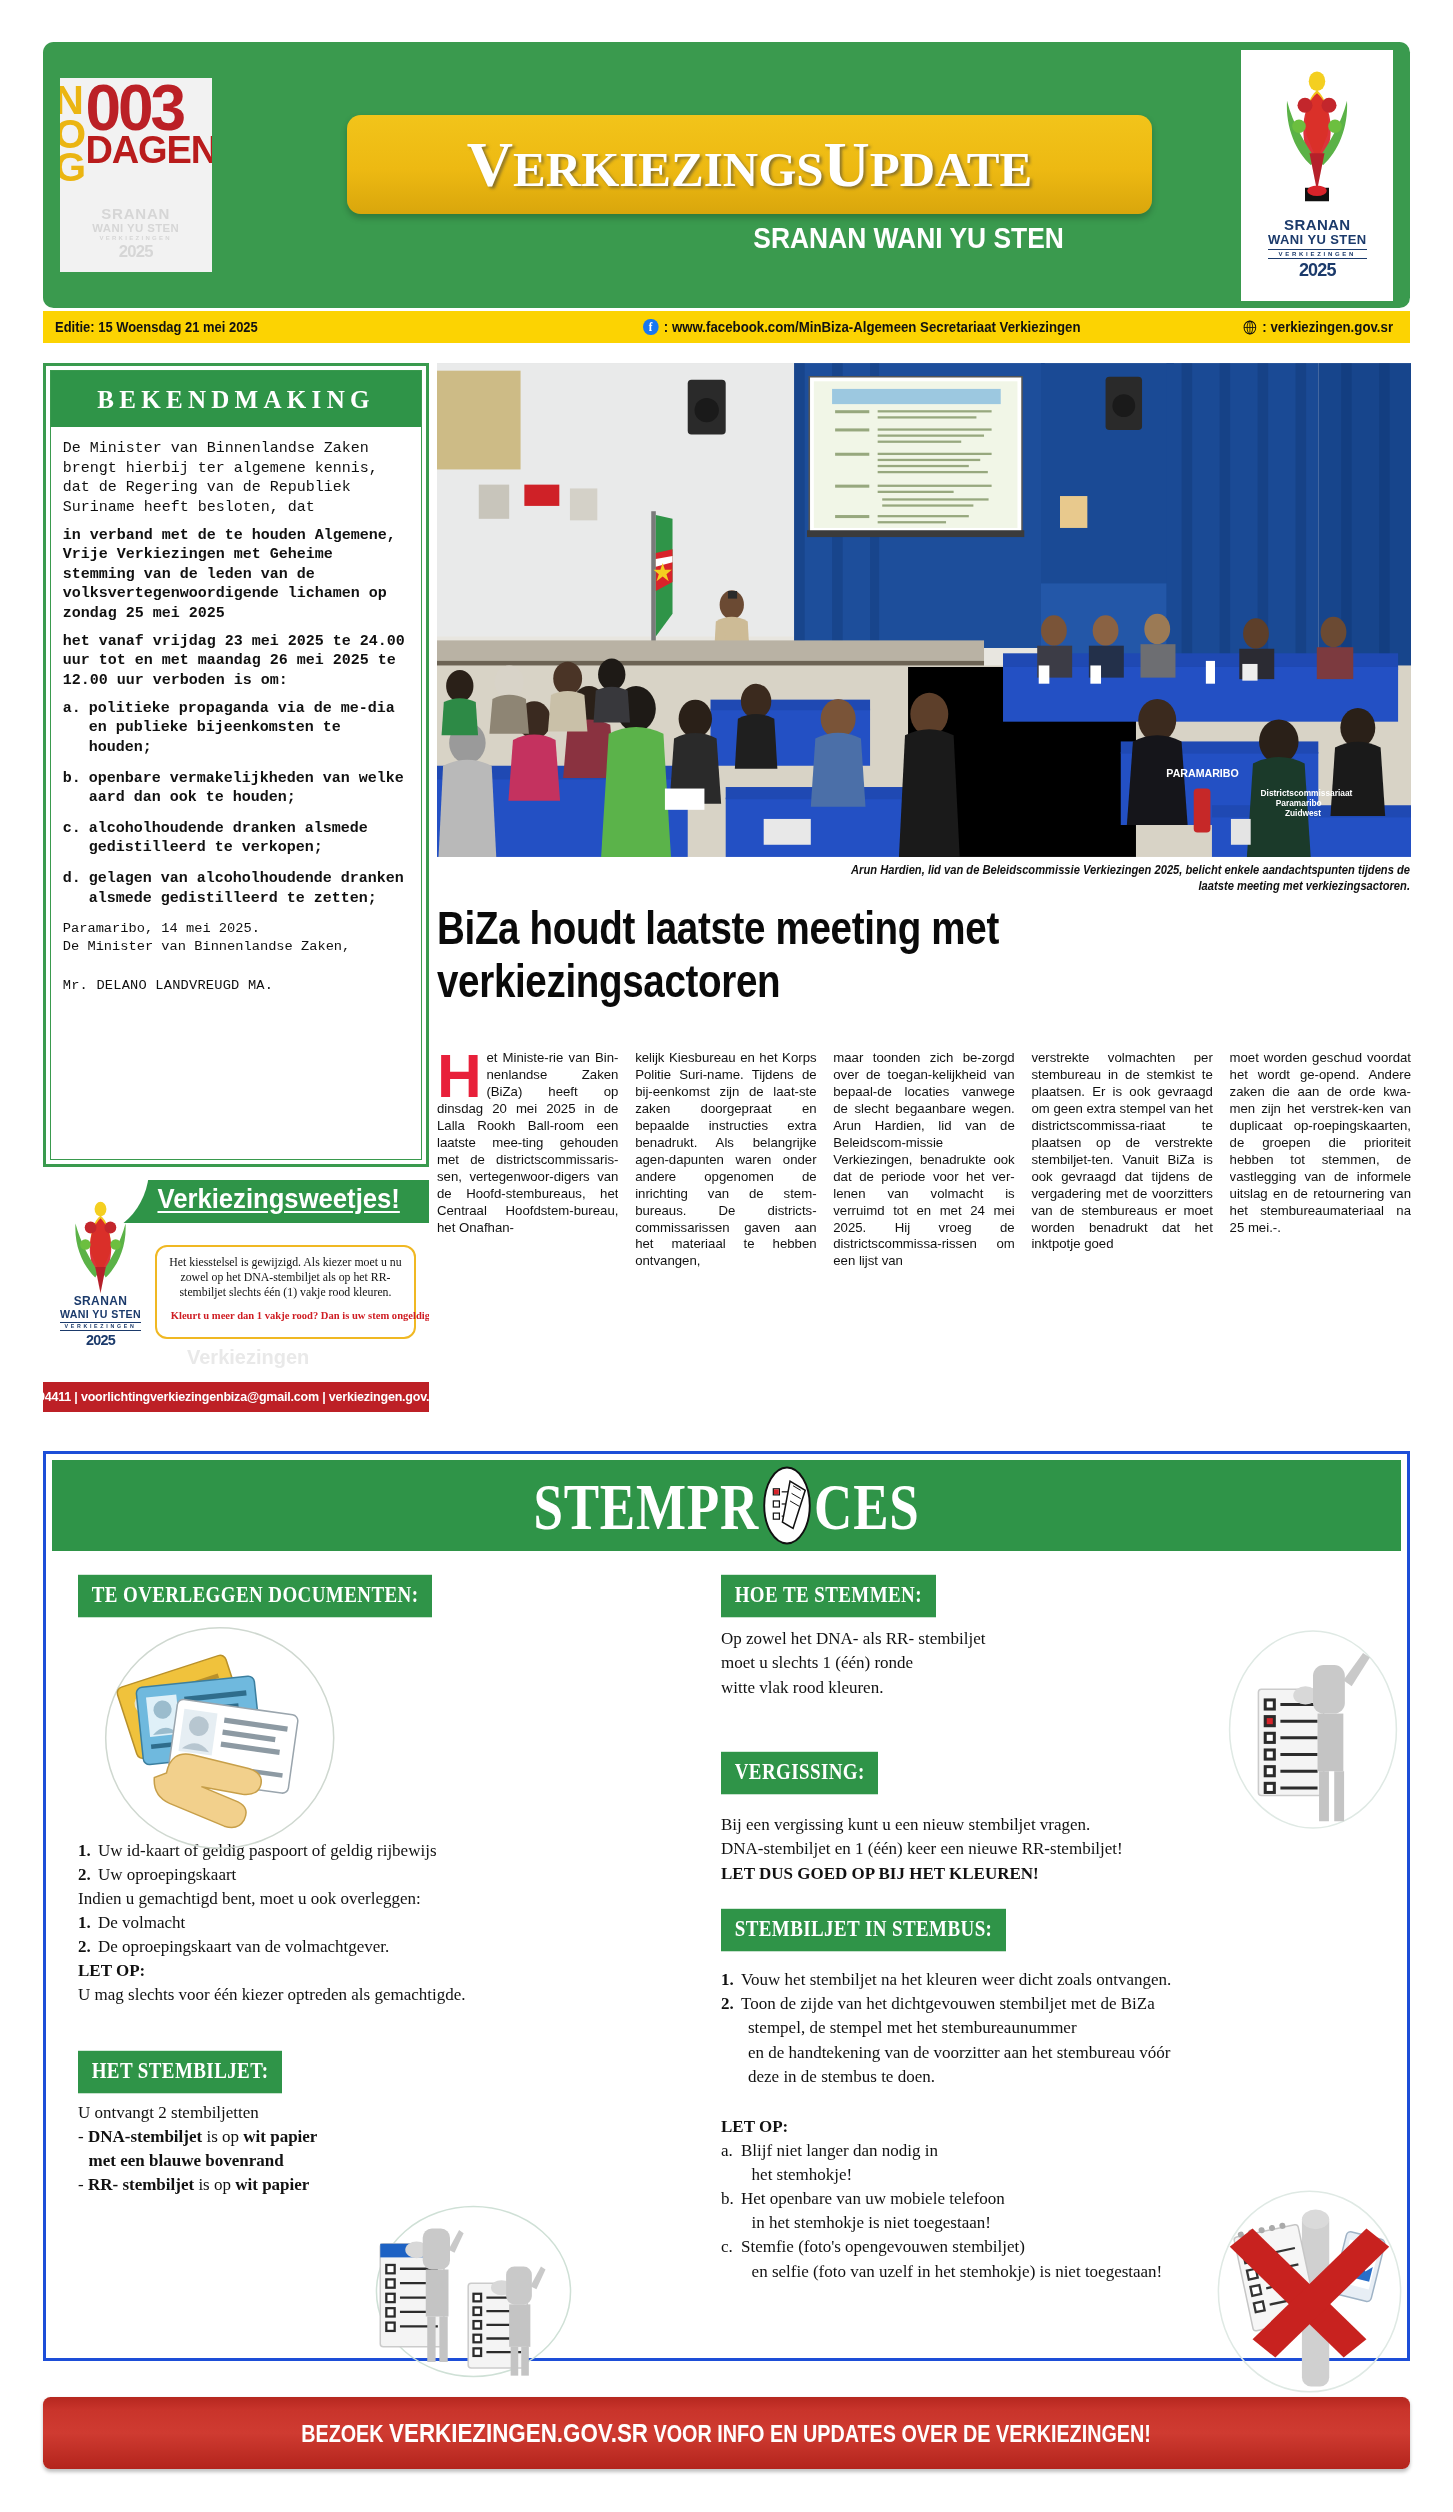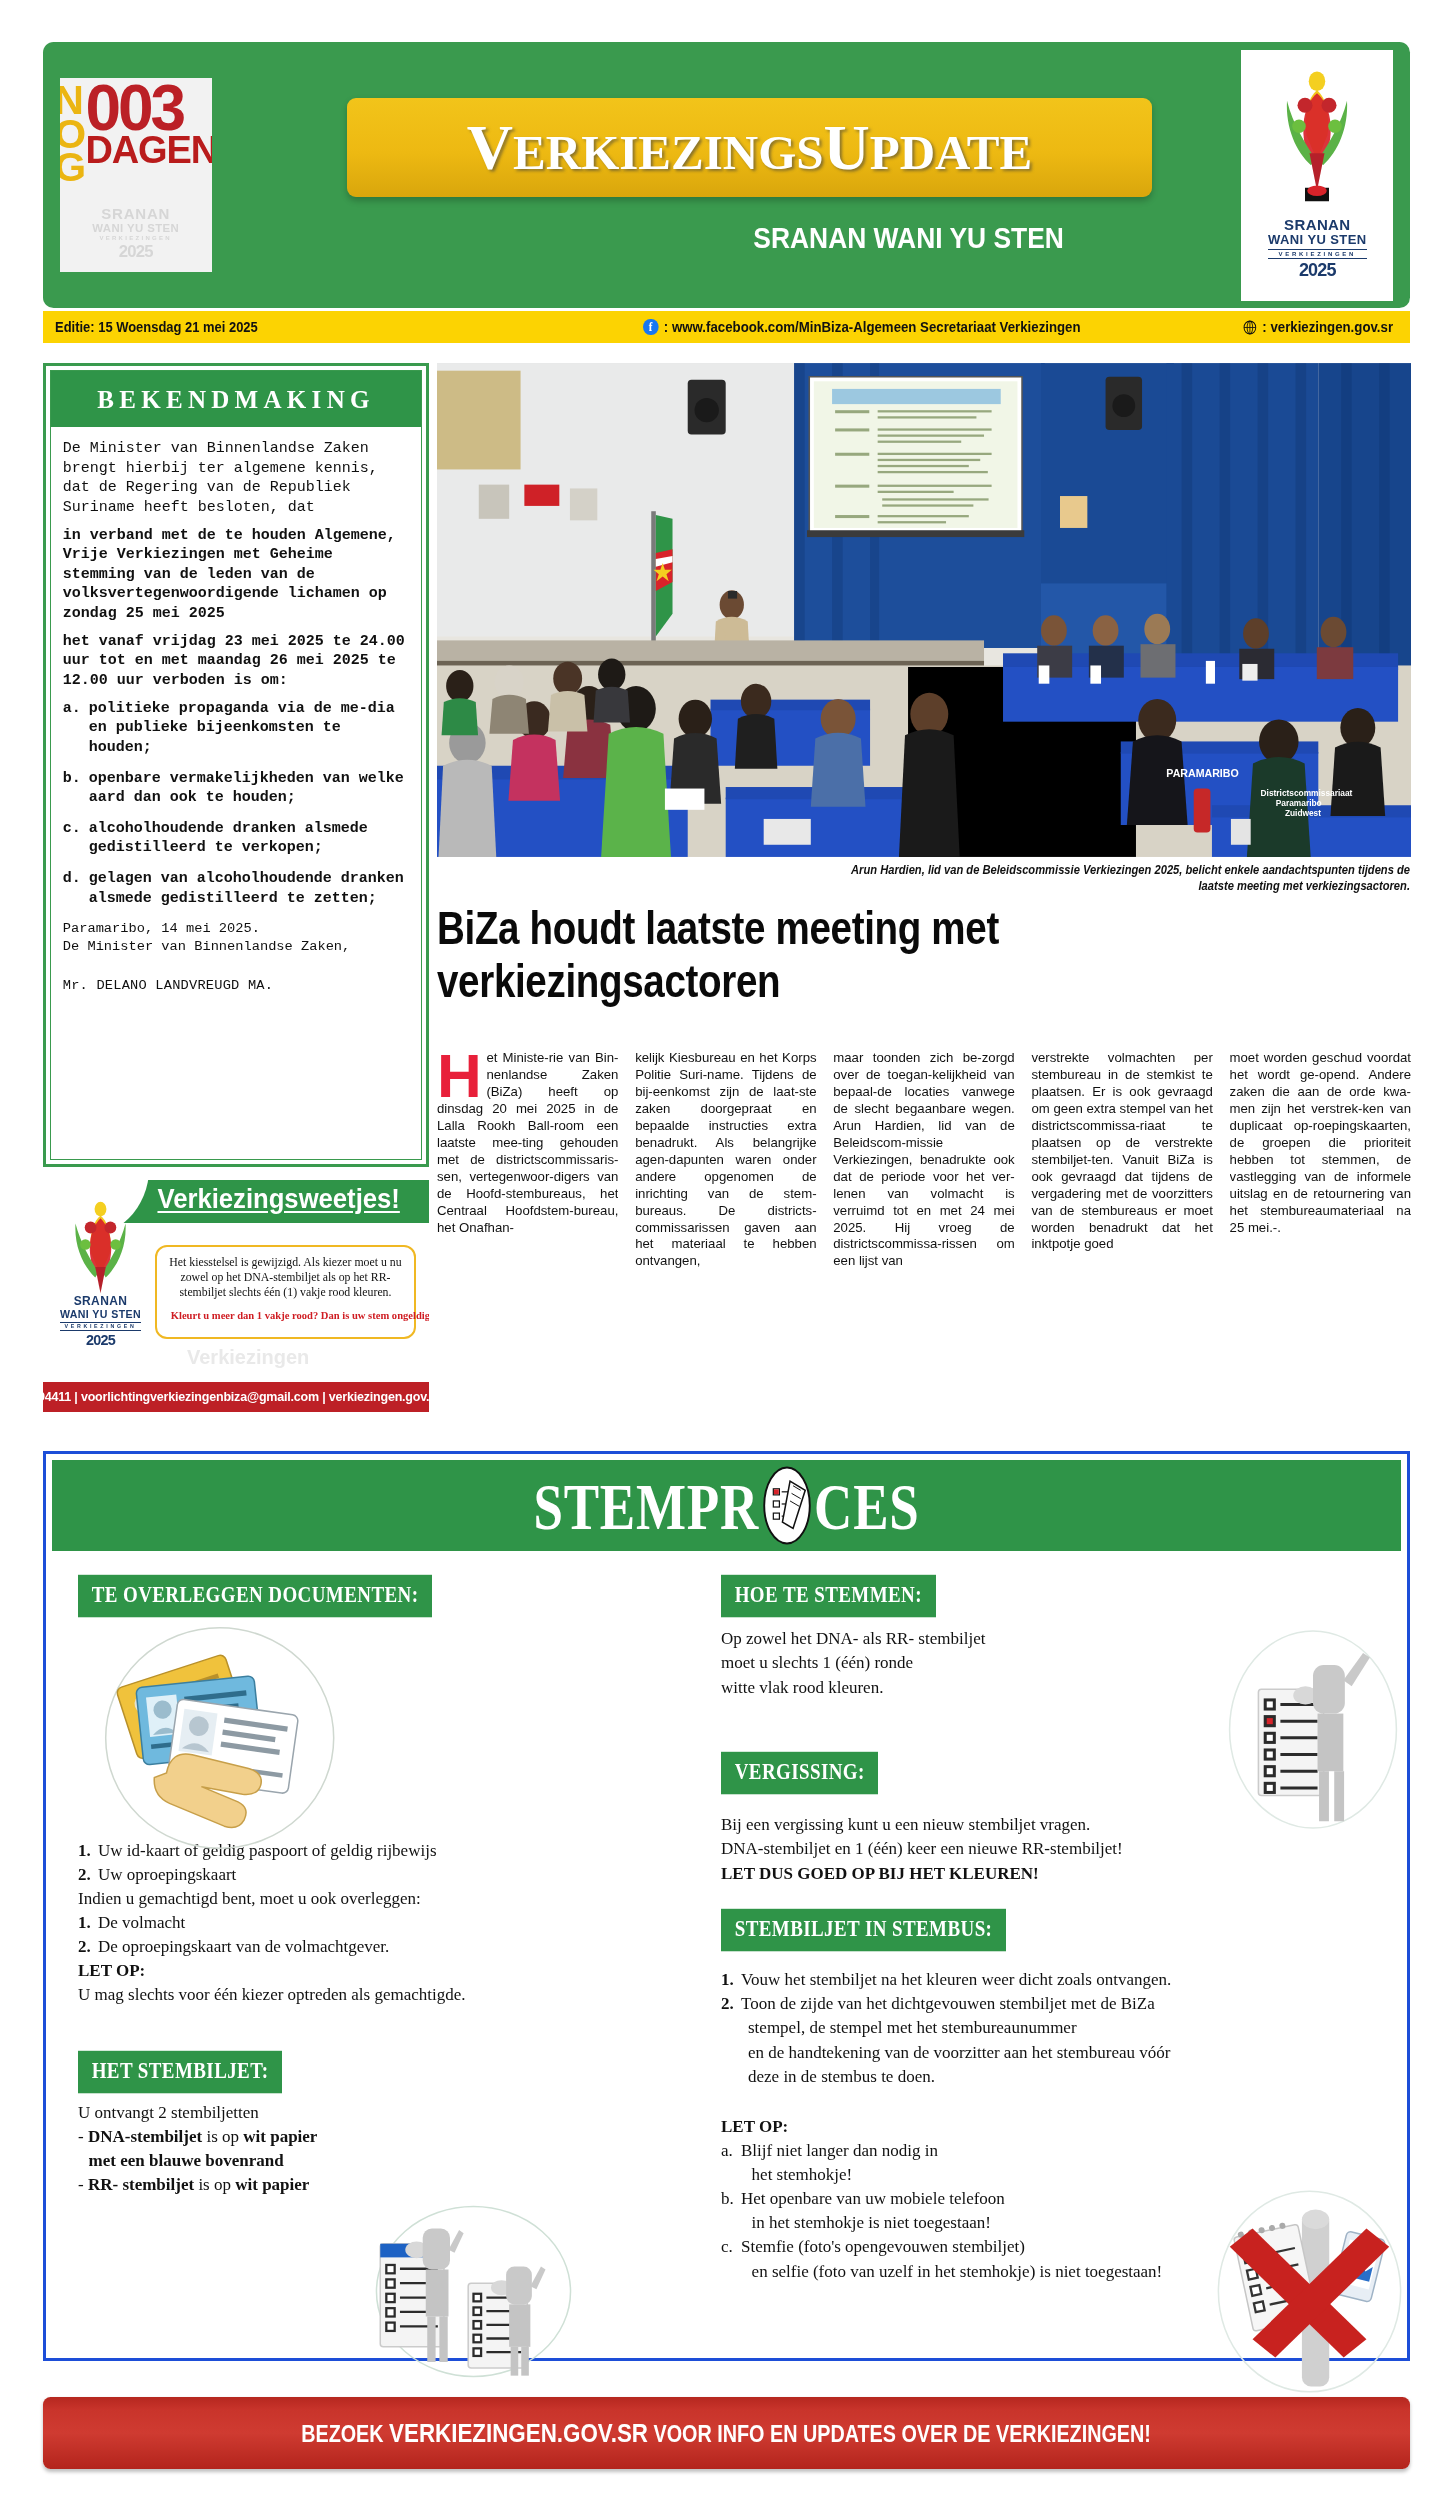--- a/index.html
+++ b/index.html
@@ -45,23 +45,23 @@
   .nog-wm {
     position: absolute; bottom: 10.6px; left: 0; right: 0; text-align: center;
     color: #d6d6d6; font-weight: 800; line-height: 1.15;
   }
   .nog-wm .w1 { font-size: 15px; letter-spacing: 0.8px; }
   .nog-wm .w2 { font-size: 11.4px; letter-spacing: 0.4px; }
   .nog-wm .w3 { font-size: 6px; letter-spacing: 2.3px; }
   .nog-wm .w4 { font-size: 16.7px; letter-spacing: -0.8px; }
 
   .mh-title-plate {
-    position: absolute; left: 304px; top: 56px; width: 805px; height: 99px;
+    position: absolute; left: 304px; top: 73px; width: 805px; height: 99px;
     background: linear-gradient(180deg,#f2c41a 0%, #edb912 55%, #d9a60c 100%);
-    border-radius: 9px;
+    border-radius: 14px;
     box-shadow: 0 3.8px 6px rgba(0,0,0,0.22);
     display: flex; align-items: center; justify-content: center;
   }
   .mh-title {
     color: #ffffff; font-weight: 700; font-size: 64px; letter-spacing: 0px;
     font-family: "Liberation Serif", serif;
     text-shadow: 2.3px 2.3px 3px rgba(60,60,60,0.55);
     white-space: nowrap;
   }
   .mh-title .sc { font-size: 49px; }

